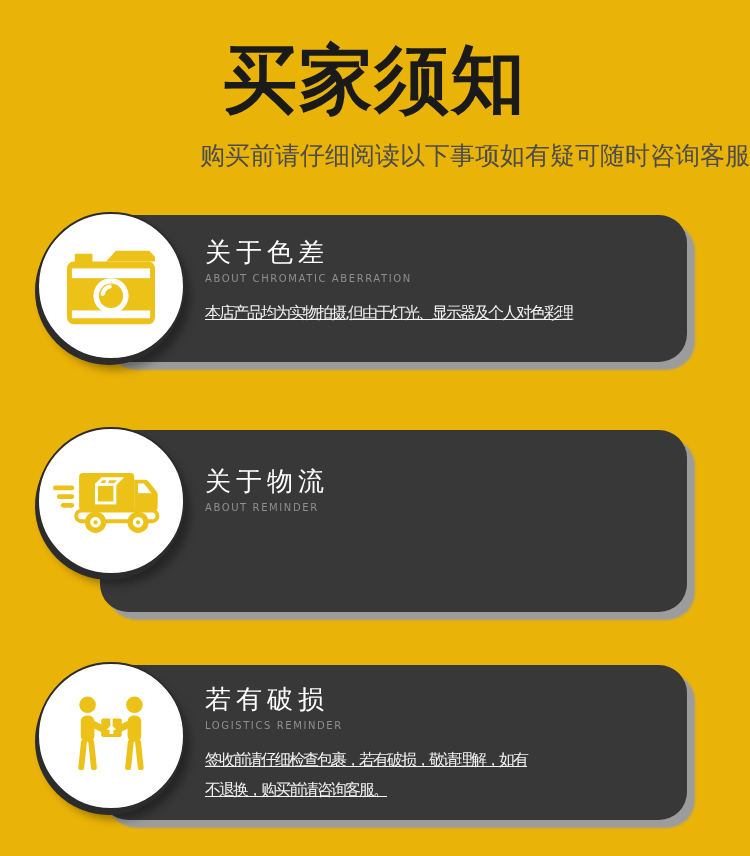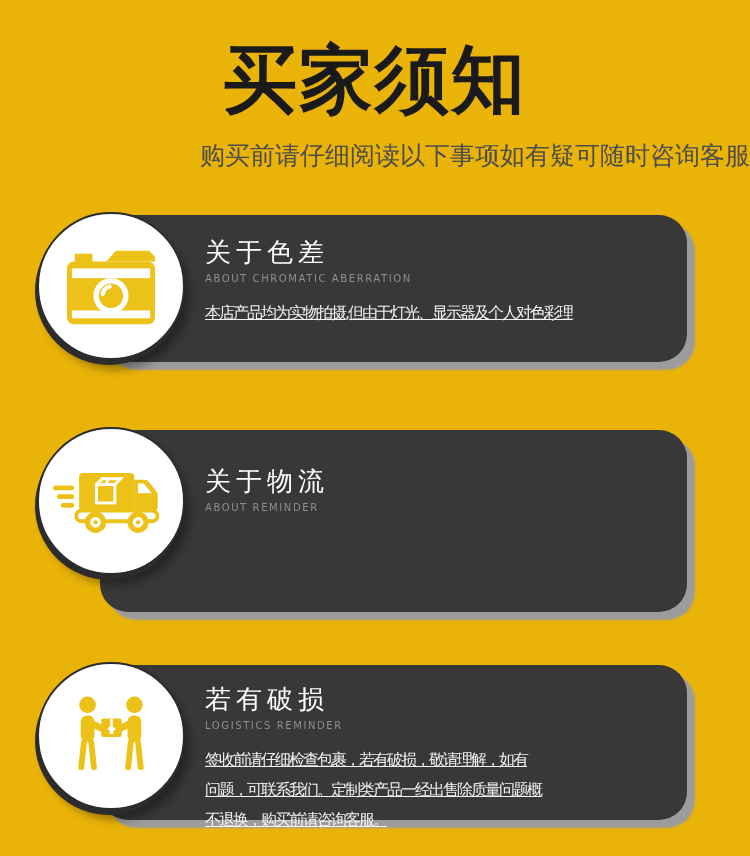--- a/index.html
+++ b/index.html
@@ -148,19 +148,18 @@
         <rect class="y" x="30" y="23" width="21" height="19" rx="2"></rect>
         <rect class="w" x="39.2" y="23" width="2.6" height="7"></rect>
         <polygon class="w" points="40.5,29.5 35.5,34.5 38.5,34.5 38.5,39 42.5,39 42.5,34.5 45.5,34.5"></polygon>
       </svg>
     </div>
     <div class="text">
       <h2 class="card-title">若有破损</h2>
       <div class="card-sub">LOGISTICS REMINDER</div>
       <div class="card-body">
         <div class="bl">签收前请仔细检查包裹，若有破损，敬请理解，如有</div>
-        <div class="bl">问题，可联系我们。定制类产品一经出售除质量问题概</div>
         <div class="bl">不退换，购买前请咨询客服。</div>
       </div>
     </div>
   </section>
 
 </div>
 
 </body></html>

